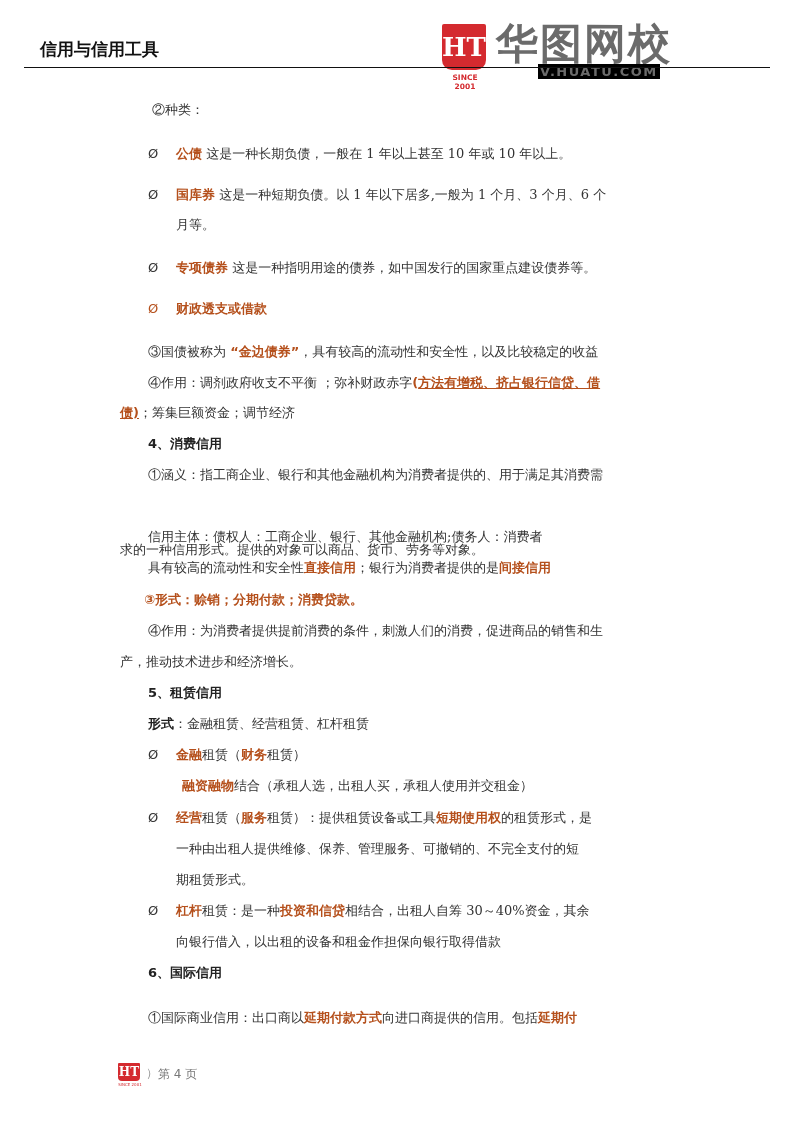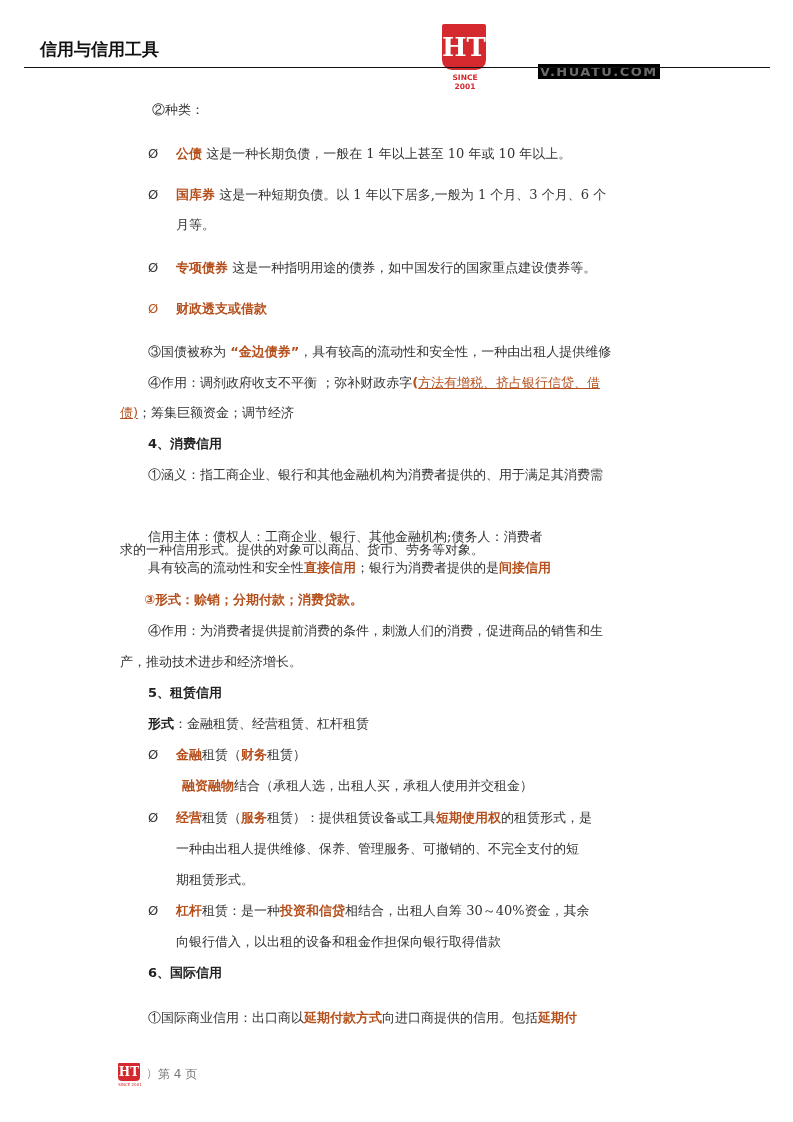--- a/index.html
+++ b/index.html
@@ -35,41 +35,42 @@
   }
   .logo-url {
     position: absolute; left: 96px; top: 40px;
     font-family: "DejaVu Sans", sans-serif; font-weight: bold; font-size: 13px;
     color: #6b6b6b; letter-spacing: 1.5px; background: #000000; padding: 0 2px;
   }
   .line {
     position: absolute; font-size: 13px; line-height: 20px; white-space: nowrap; color: #333333;
   }
   .hl { color: #b5501c; font-family: "DejaVu Sans", "Liberation Sans", sans-serif; font-weight: bold; }
-  .hlu { color: #b5501c; font-family: "DejaVu Sans", "Liberation Sans", sans-serif; font-weight: normal; text-decoration: underline; }
+  .hlu { color: #b5501c; font-family: "DejaVu Sans", "Liberation Sans", sans-serif; font-weight: bold; text-decoration: underline; }
   .bold { font-family: "DejaVu Sans", "Liberation Sans", sans-serif; font-weight: bold; color: #222222; }
   .bullet { position: absolute; font-family: "DejaVu Sans", sans-serif; font-size: 13px; line-height: 20px; color: #333; }
   .bullet.hlb { color: #b5501c; }
   .footer { position: absolute; left: 118px; top: 1063px; height: 26px; }
   .footer-logo {
     position: absolute; left: 0; top: 0; width: 22px; height: 18px; background: #d42a2f;
     color: #fff; font-family: "DejaVu Serif", serif; font-weight: bold; font-size: 12px;
     display: flex; align-items: center; justify-content: center; border-radius: 1px 1px 4px 4px;
   }
   .footer-since { position: absolute; left: 0; top: 19px; width: 24px; text-align: center; font-size: 4px; color: #d42a2f; font-family: "DejaVu Sans", sans-serif; }
   .footer-bracket { position: absolute; left: 28px; top: 2px; font-size: 12px; color: #999; font-family: "DejaVu Sans", sans-serif; }
   .footer-page { position: absolute; left: 40px; top: 3px; font-size: 12px; color: #777; white-space: nowrap; font-family: "DejaVu Sans", sans-serif; }
 </style>
 </head>
 <body>
 
 <div class="header-title">信用与信用工具</div>
 <div class="logo">
   <div class="logo-shield">HT</div>
   <div class="logo-since">SINCE 2001</div>
+  <div class="logo-cn">华图网校</div>
   <div class="logo-url">V.HUATU.COM</div>
 </div>
 <div class="header-line"></div>
 
 <div class="line" style="left:152px; top:100px;">②种类：</div>
 
 <span class="bullet" style="left:148px; top:144px;">Ø</span>
 <div class="line" style="left:176px; top:144px;">
   <span class="hl">公债</span><span> 这是一种长期负债，一般在 1 年以上甚至 10 年或 10 年以上。</span>
 </div>
@@ -84,21 +85,21 @@
 <div class="line" style="left:176px; top:258px;">
   <span class="hl">专项债券</span><span> 这是一种指明用途的债券，如中国发行的国家重点建设债券等。</span>
 </div>
 
 <span class="bullet hlb" style="left:148px; top:299px;">Ø</span>
 <div class="line" style="left:176px; top:299px;">
   <span class="hl">财政透支或借款</span>
 </div>
 
 <div class="line" style="left:148px; top:342px;">
-  <span>③国债被称为 </span><span class="hl">“金边债券”</span><span>，具有较高的流动性和安全性，一种由出租人提供维修</span>
+  <span>③国债被称为 </span><span class="hl">“金边债券”</span><span>，具有较高的流动性和安全性，以及比较稳定的收益</span>
 </div>
 
 <div class="line" style="left:148px; top:373px;">
   <span>④作用：调剂政府收支不平衡 ；弥补财政赤字</span><span class="hl">(</span><span class="hlu">方法有增税、挤占银行信贷、借</span>
 </div>
 <div class="line" style="left:120px; top:403px;">
   <span class="hlu">债)</span><span>；筹集巨额资金；调节经济</span>
 </div>
 
 <div class="line bold" style="left:148px; top:434px;">4、消费信用</div>

